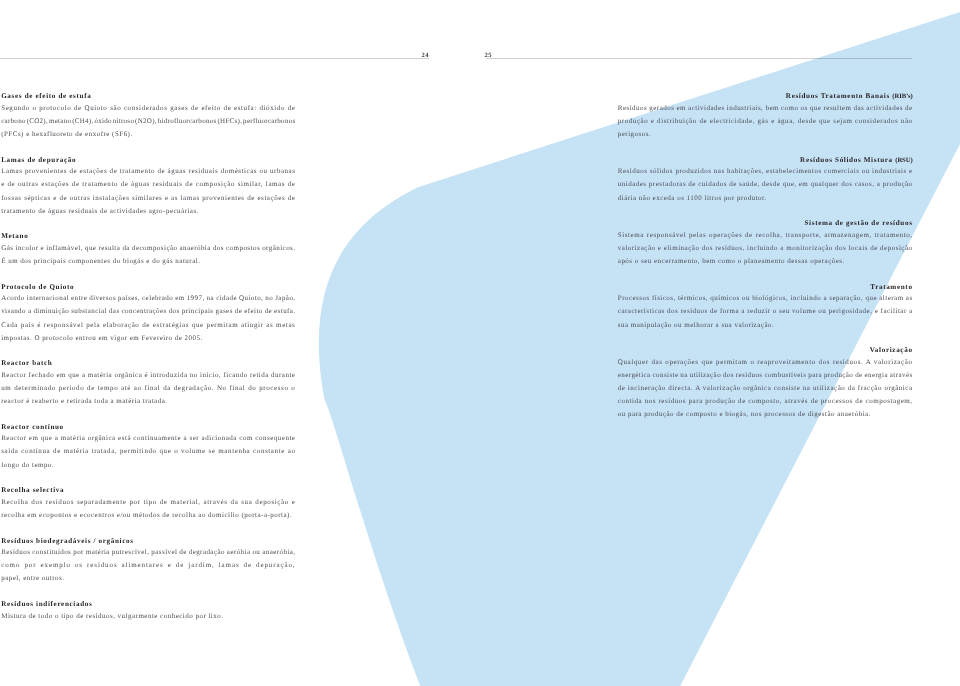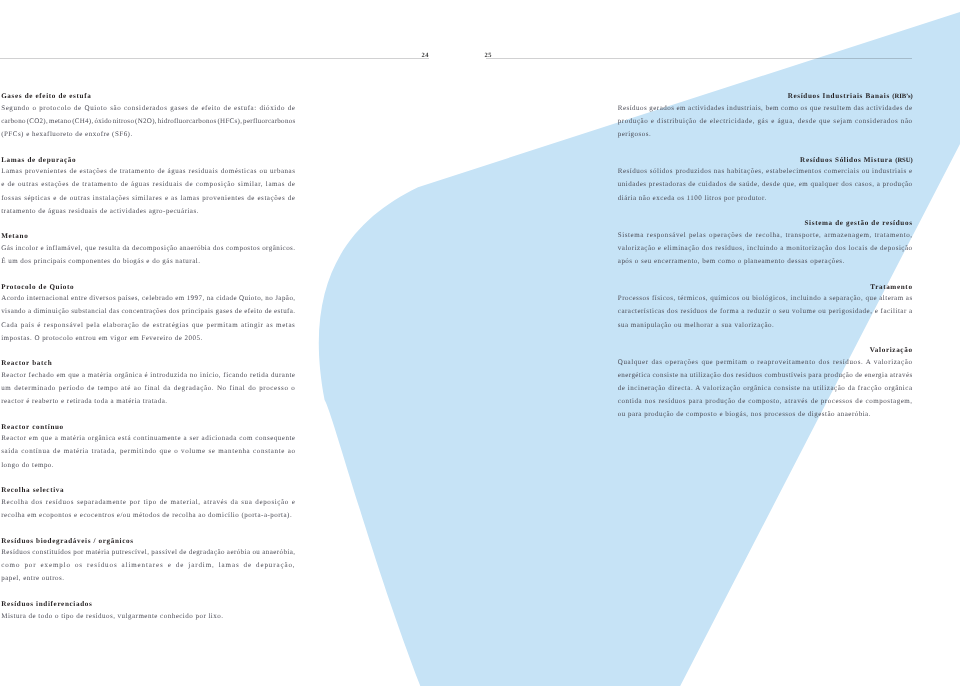--- a/index.html
+++ b/index.html
@@ -90,21 +90,21 @@
         <div class="ln last" style="top:566.44px">papel, entre outros.</div>
       </div>
       <div class="sec">
         <h3 style="top:592.14px">Resíduos indiferenciados</h3>
         <div class="ln last" style="top:603.64px">Mistura de todo o tipo de resíduos, vulgarmente conhecido por lixo.</div>
       </div>
   </div>
 
   <div class="col col-r">
       <div class="sec">
-        <h3 style="top:84.3px"><span class="">Resíduos Industriais Banais </span><span class="tight">(RIB’s)</span></h3>
+        <h3 style="top:84.3px"><span class="">Resíduos Tratamento Banais </span><span class="tight">(RIB’s)</span></h3>
         <div class="ln" style="top: 95.8px; letter-spacing: 0.463px; word-spacing: -0.067px;">Resíduos gerados em actividades industriais, bem como os que resultem das actividades de</div>
         <div class="ln" style="top: 108.94px; letter-spacing: 0.554px; word-spacing: 0.285px;">produção e distribuição de electricidade, gás e água, desde que sejam considerados não</div>
         <div class="ln last" style="top:122.08px">perigosos.</div>
       </div>
       <div class="sec">
         <h3 style="top:147.78px"><span class="">Resíduos Sólidos Mistura </span><span class="tight">(RSU)</span></h3>
         <div class="ln" style="top: 159.28px; letter-spacing: 0.496px; word-spacing: 0.084px;">Resíduos sólidos produzidos nas habitações, estabelecimentos comerciais ou industriais e</div>
         <div class="ln" style="top: 172.42px; letter-spacing: 0.488px; word-spacing: 0.03px;">unidades prestadoras de cuidados de saúde, desde que, em qualquer dos casos, a produção</div>
         <div class="ln last" style="top:185.56px">diária não exceda os 1100 litros por produtor.</div>
       </div>

